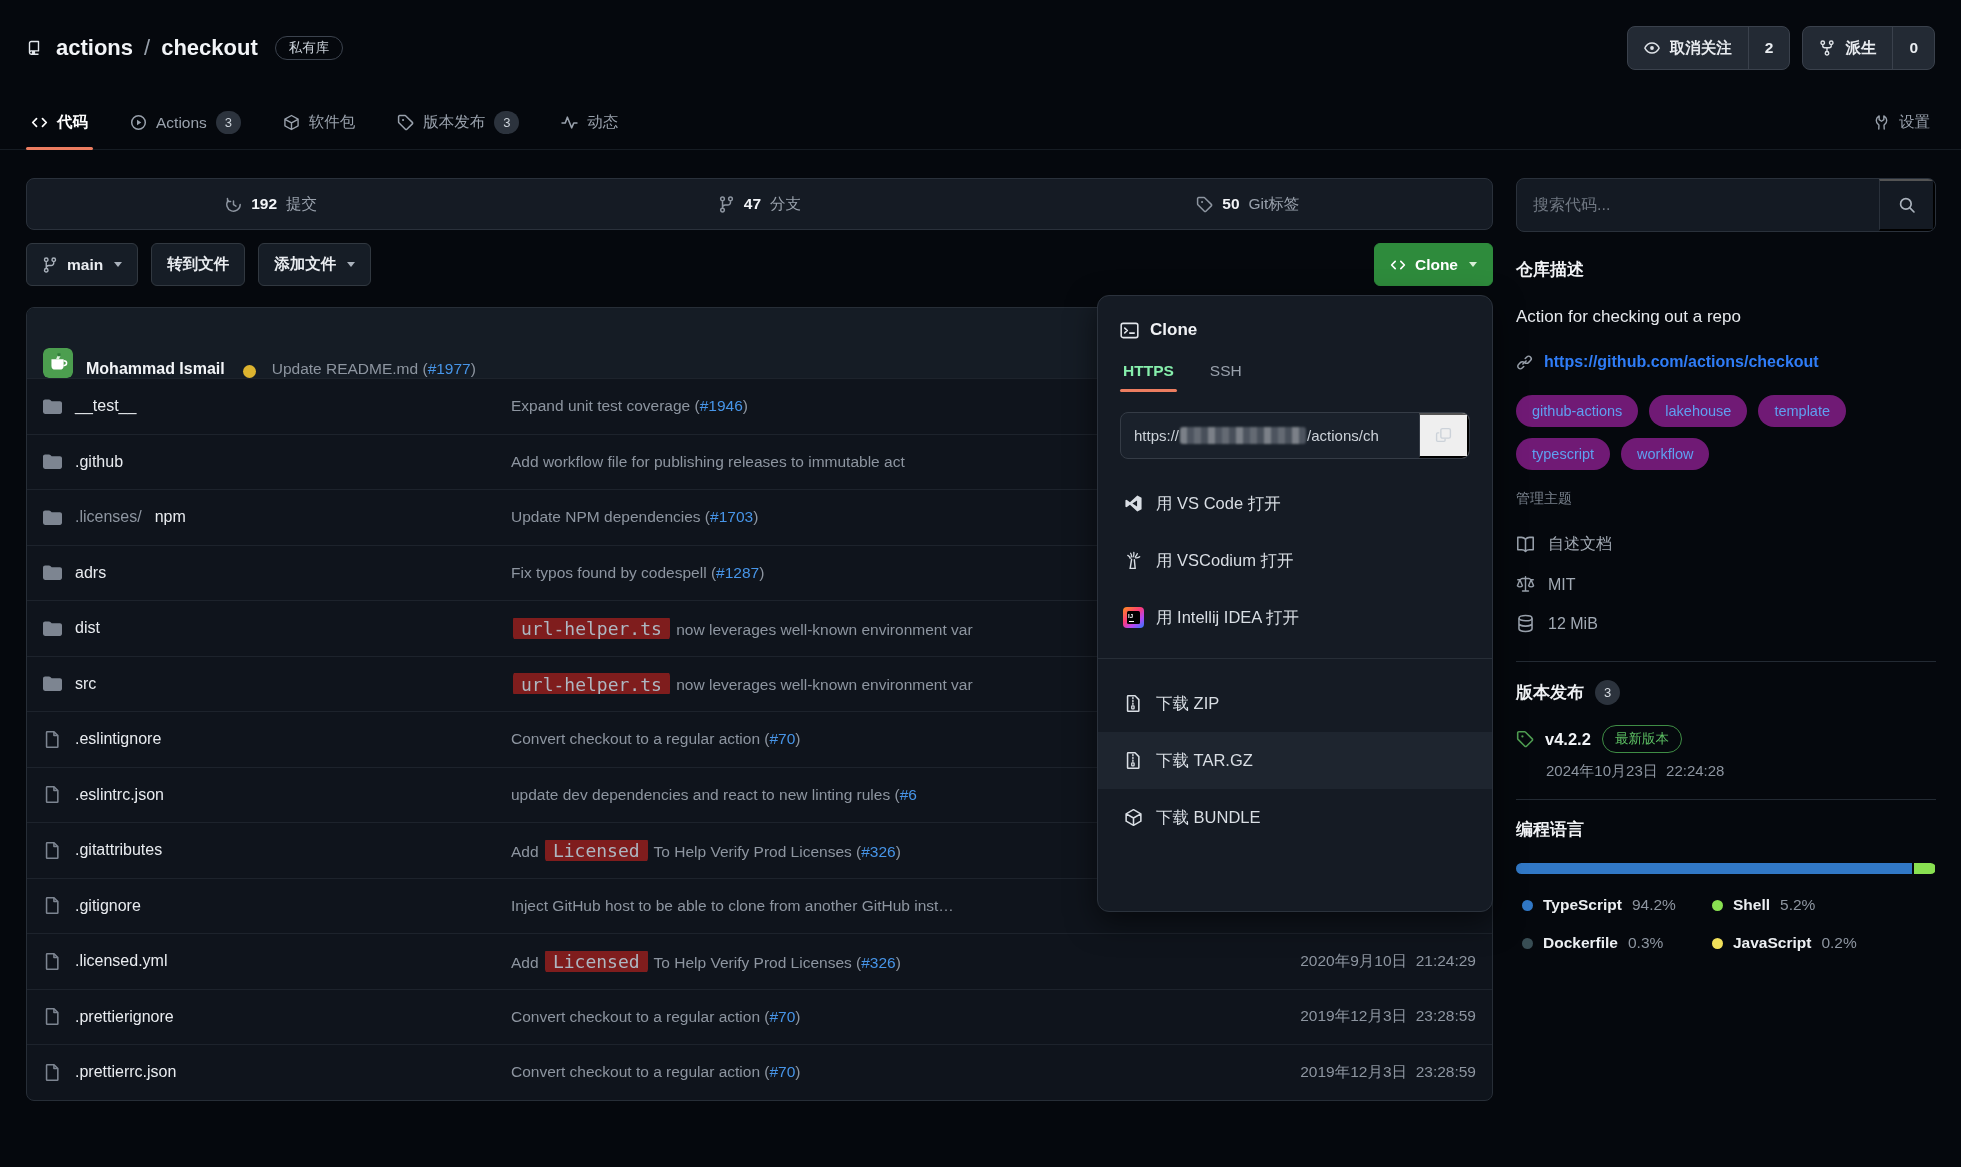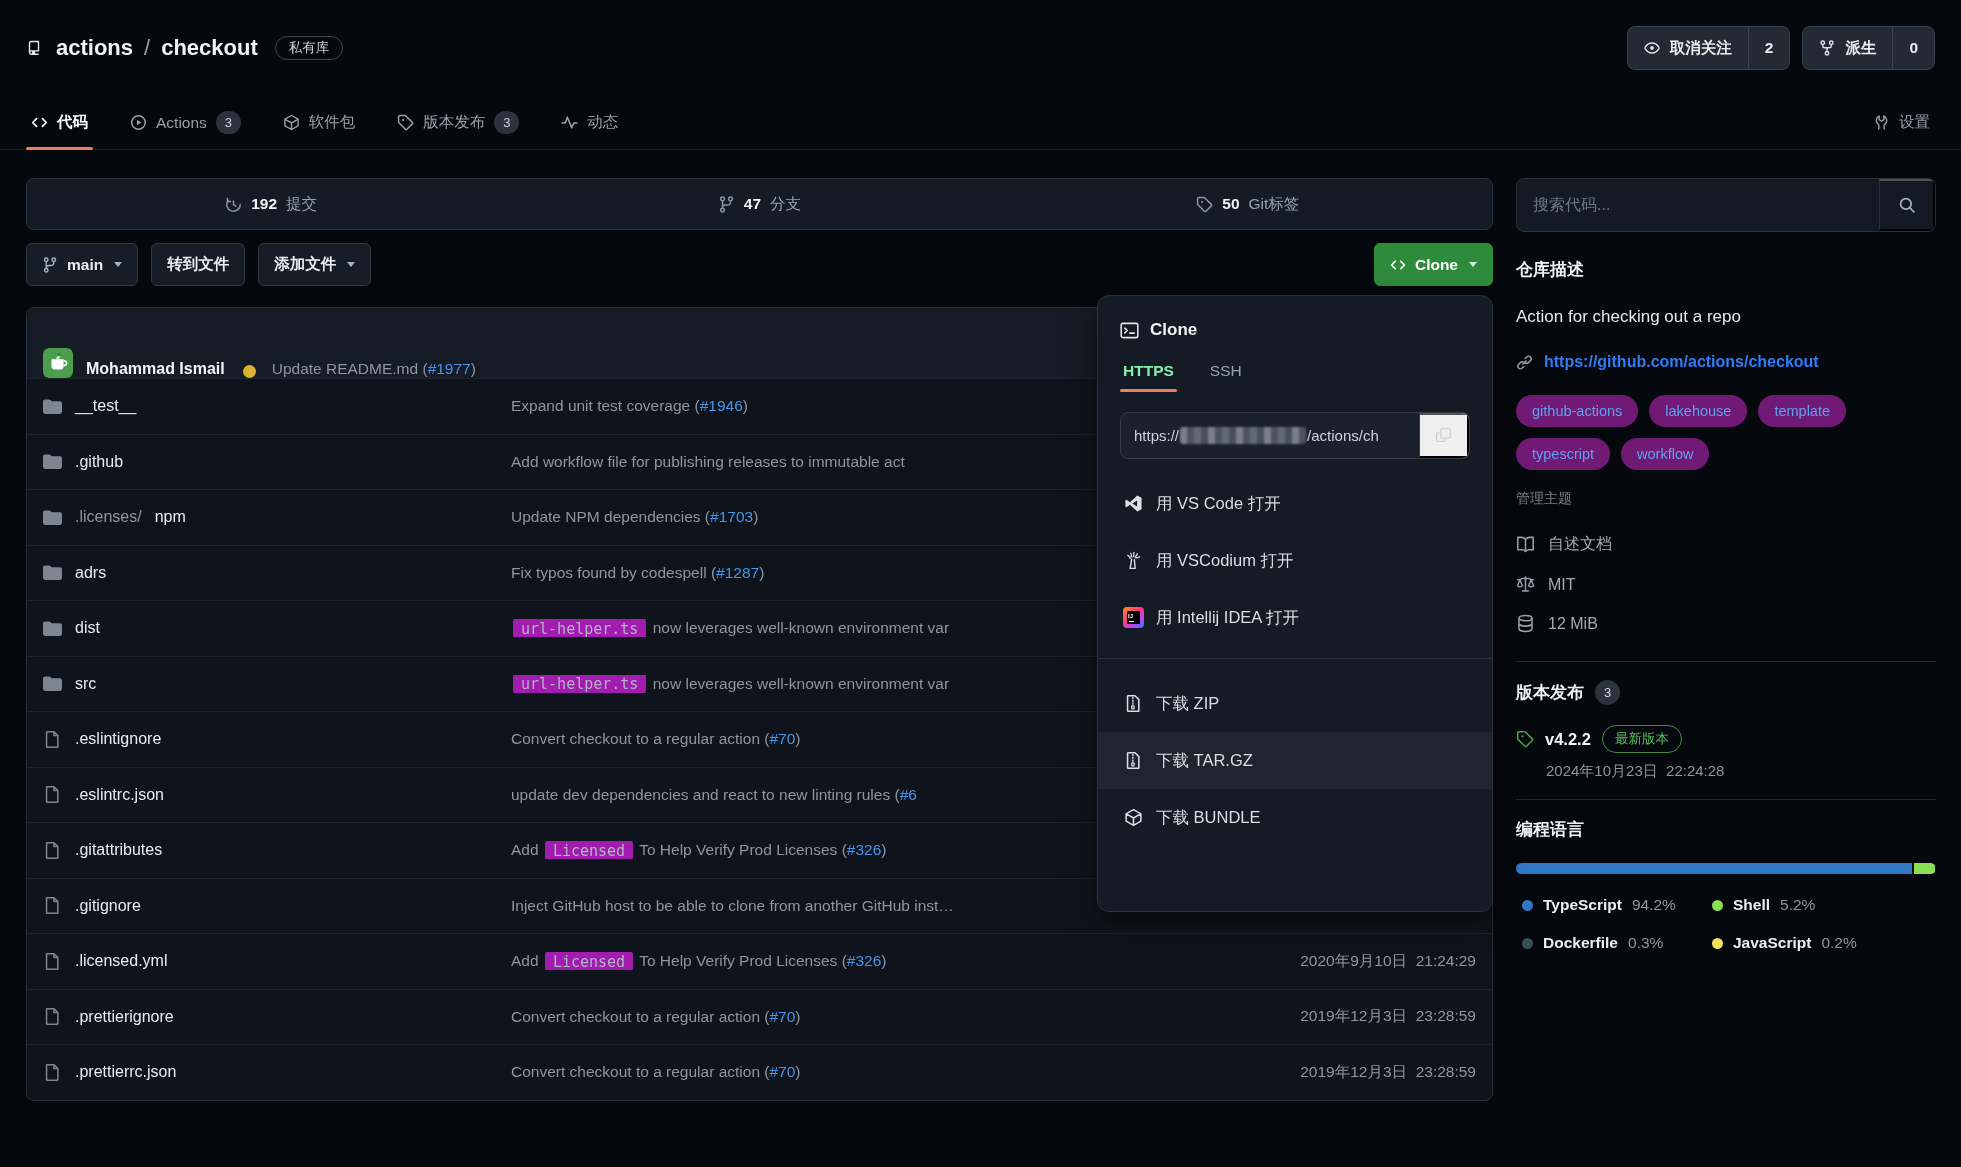--- a/index.html
+++ b/index.html
@@ -57,21 +57,21 @@
   .code-btn .caret { border-top-color:#d8efd8; }
 
   
   .file-panel { margin-top:21px; border:1px solid #272e37; border-radius:8px; background:#0f141c; overflow:hidden; }
   .commit-header { height:70px; background:#151c25; display:flex; align-items:flex-end; padding:0 16px; font-size:15.5px; }
   .avatar { width:30px; height:30px; border-radius:6px; overflow:hidden; flex:none; }
   .commit-author { font-weight:700; color:#f2f4f7; font-size:16px; margin-left:13px; }
   .status-dot { width:13px; height:13px; border-radius:50%; background:#dcb32f; margin:0 16px 0 18px; flex:none; }
   .commit-msg, .cell-msg { color:#8d95a0; }
   .msg-link { color:#4795e8; }
-  .msg-code { font-family:"DejaVu Sans Mono","Liberation Mono",monospace; font-size:15px; background:#a21caf; color:#aeb7c1; border-radius:5px; padding:2.5px 8px; margin:0 2px; }
+  .msg-code { font-family:"DejaVu Sans Mono","Liberation Mono",monospace; font-size:18px; background:#7f1d1d; color:#aeb7c1; border-radius:5px; padding:2.5px 8px; margin:0 2px; }
   .file-row { height:55.5px; display:flex; align-items:center; padding:0 16px; border-top:1px solid #1d232c; }
   .cell-name { width:468px; flex:none; display:flex; align-items:center; gap:13px; font-size:16px; color:#e9ecf0; }
   .cell-name svg { width:19px; height:19px; color:#7d8591; }
   .fname-dim { color:#8d95a0; }
   .cell-msg { flex:1; min-width:0; font-size:15.5px; white-space:nowrap; overflow:hidden; text-overflow:ellipsis; padding-right:20px; }
   .cell-date { flex:none; width:276px; text-align:right; font-size:15.5px; color:#8d95a0; white-space:pre; }
 
   
   .clone-popup { position:absolute; left:1097px; top:145px; width:396px; min-height:617px; background:#151b24; border:1px solid #2b323c; border-radius:12px; box-shadow:0 10px 30px rgba(0,0,0,.55); z-index:10; padding:24px 0 14px; }
   .clone-head { padding:0 22px; display:flex; align-items:center; gap:11px; font-size:17px; font-weight:700; color:#f0f2f5; }

